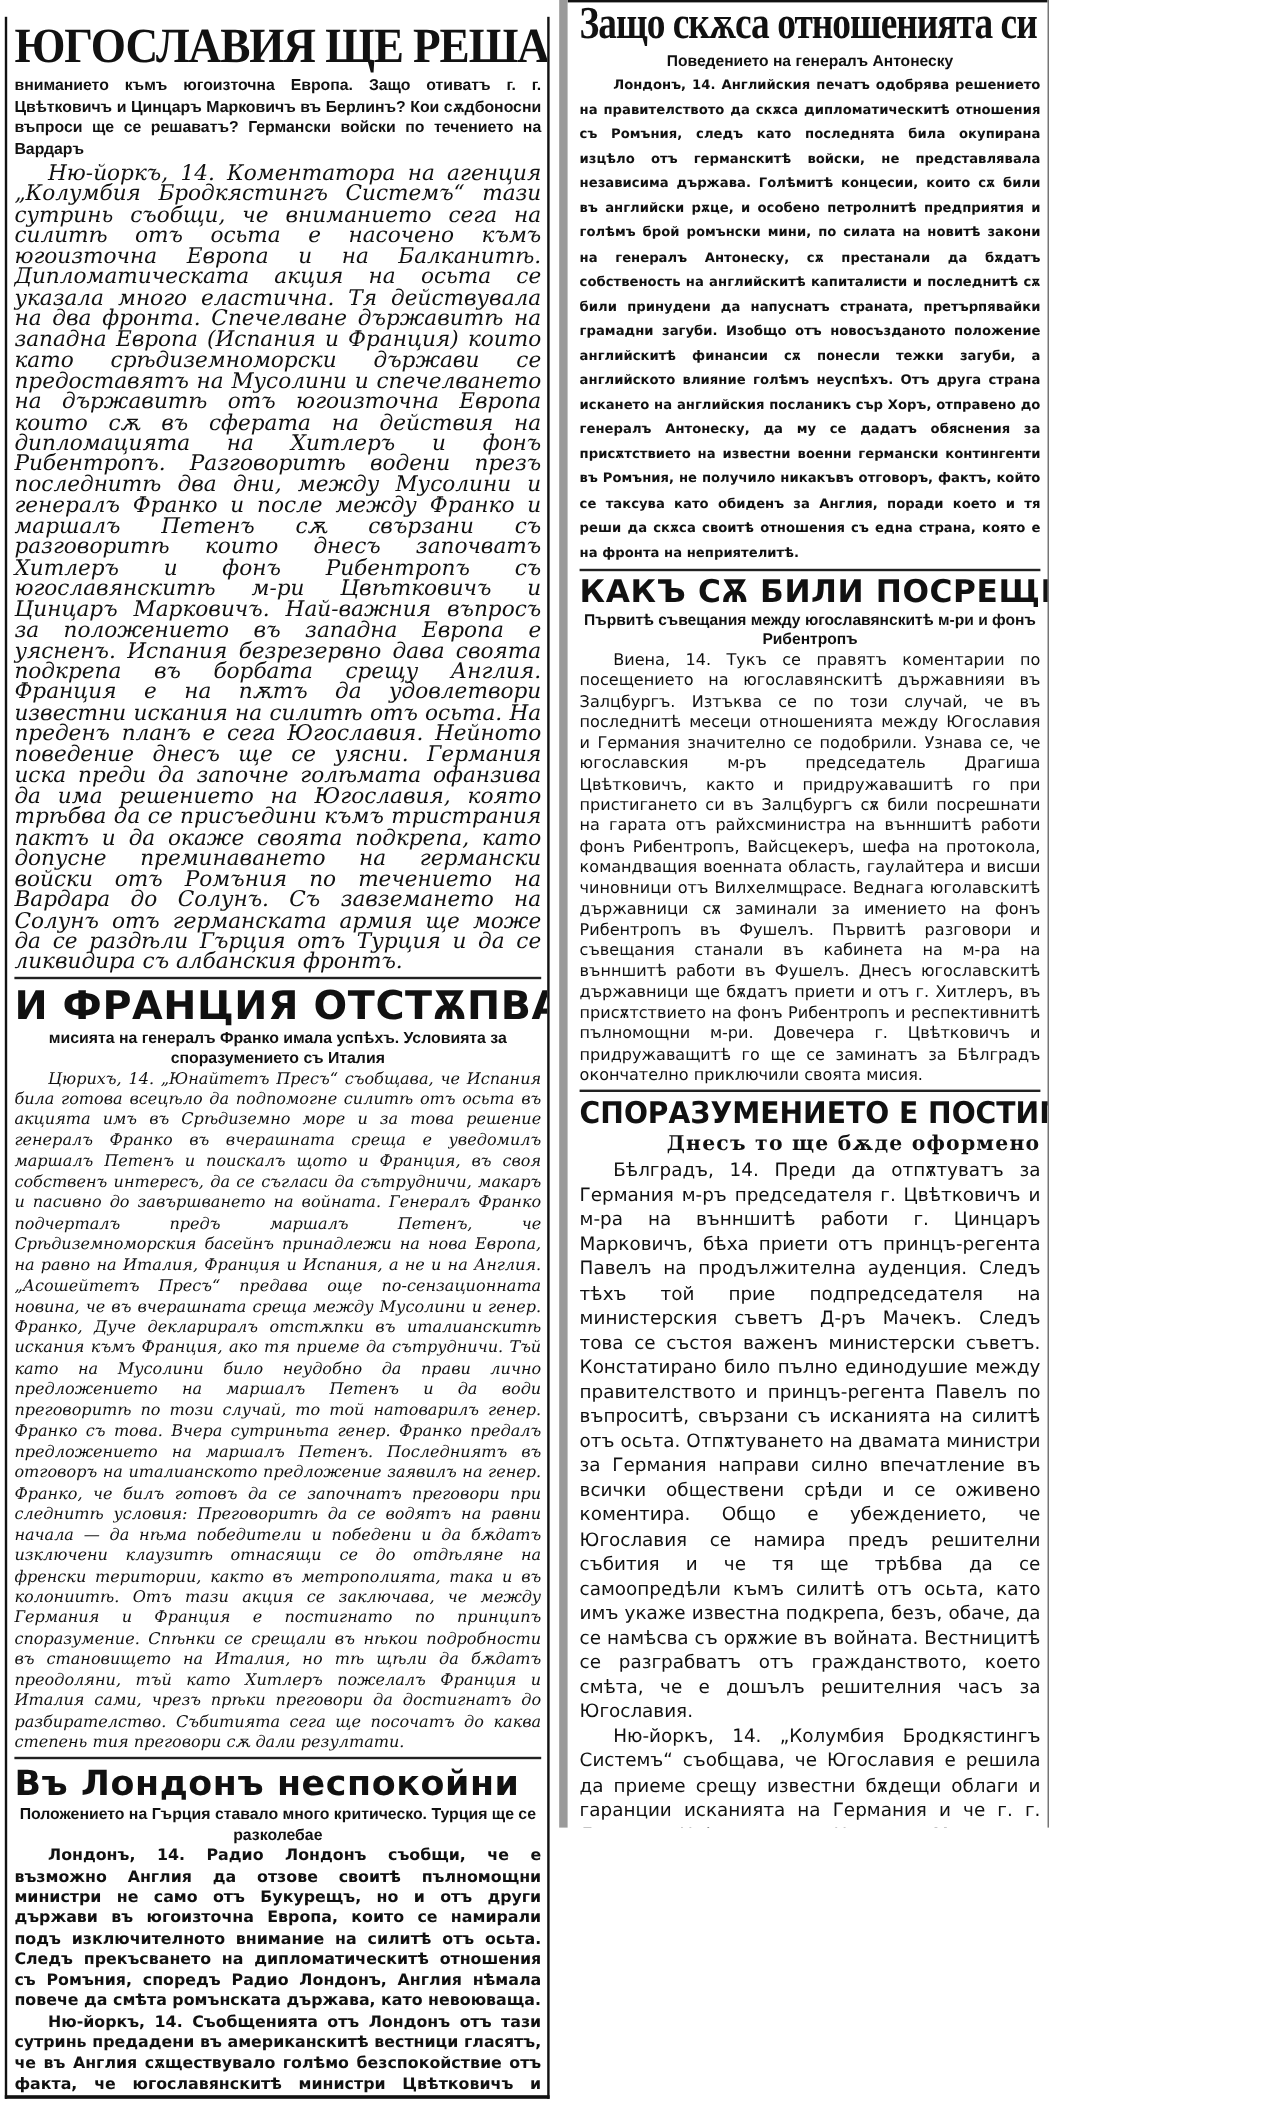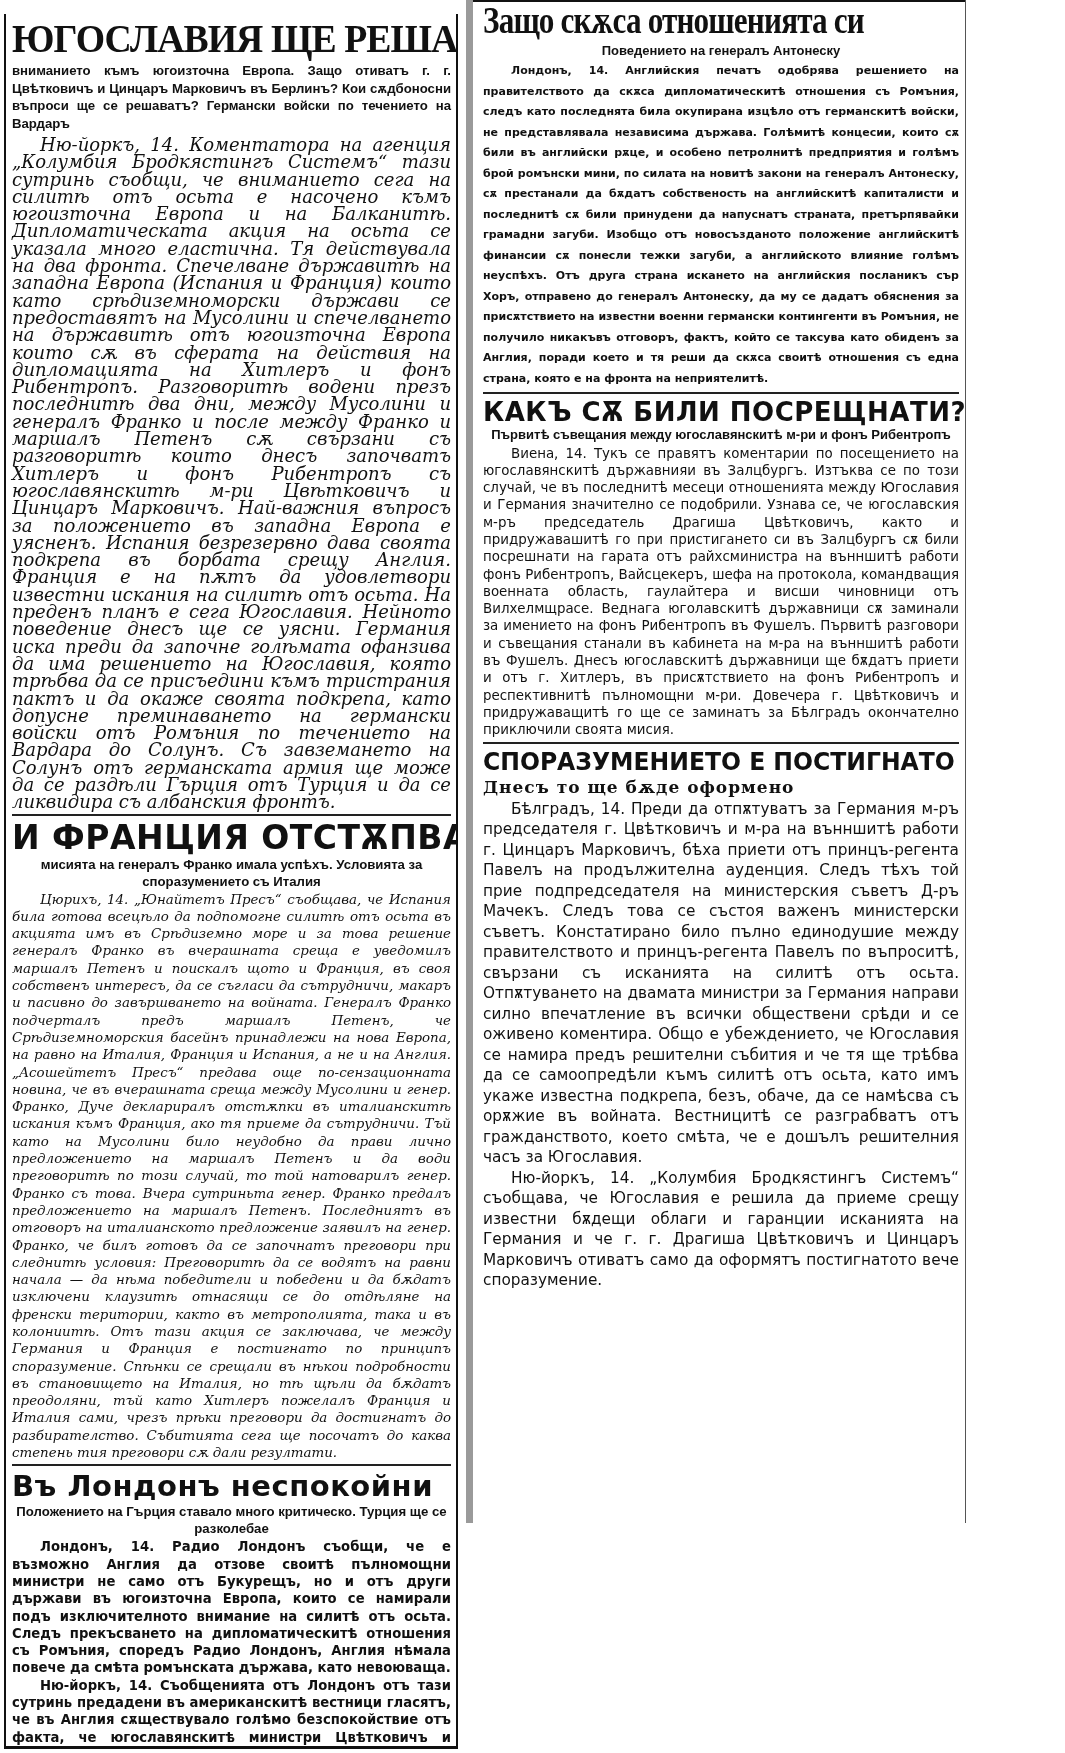--- a/index.html
+++ b/index.html
@@ -1,19 +1,19 @@
 <!DOCTYPE html>
 <html><head>
 <meta charset="utf-8">
 <style>
   html, body { margin:0; padding:0; background:#ffffff; }
   body { width:1065px; height:1753px; position:relative; overflow:hidden; font-family:"DejaVu Serif", serif; color:#111; }
   .col { position:absolute; overflow:hidden; }
   #col-left { left:4px; top:14px; width:454px; height:1735px; border-left:2px solid #111; border-right:2px solid #111; border-bottom:3px solid #111; box-sizing:border-box; padding:0 5px 0 6px; }
-  #col-right { left:466px; top:0; width:500px; height:1523px; box-sizing:border-box; padding:0 6px 0 10px; border-left:7px solid #9a9a9a; border-right:1px solid #555; }
+  #col-right { left:466px; top:0; width:408px; height:1523px; box-sizing:border-box; padding:0 6px 0 10px; border-left:7px solid #9a9a9a; border-right:1px solid #555; }
   #col-right:before { content:""; position:absolute; left:0; top:0; right:0; height:2px; background:#111; }
   .rule { border:0; border-top:2px solid #222; margin:3px 0 3px 0; }
   .p { margin:0; text-align:justify; text-indent:28px; }
   .h-serif-cond { font-family:"Liberation Serif", serif; font-weight:bold; letter-spacing:-1px; transform-origin:left top; white-space:nowrap; }
   .h-sans-black { font-family:"DejaVu Sans", sans-serif; font-weight:700; white-space:nowrap; letter-spacing:0.5px; }
   .sub { font-family:Liberation Sans, sans-serif; font-weight:bold; text-align:center; margin:0; }
 
   
   #a1-head { font-size:41px; line-height:44px; margin-top:2px; transform:scaleX(0.92); }
   #a1-sub { font-size:13.2px; line-height:17.5px; text-align:justify; margin:2px 0 4px 0; }
@@ -30,21 +30,21 @@
   
   #b1-head { font-size:38px; line-height:44px; margin-top:-2px; transform:scaleX(0.82); }
   #b1-sub { font-size:13px; line-height:17px; margin:0 0 2px 0; }
   #b1-body { font-family:"DejaVu Sans", sans-serif; font-weight:bold; font-size:11px; line-height:20.5px; }
 
   #b2-head { font-size:26px; line-height:30px; margin-top:2px; }
   #b2-sub { font-size:13px; line-height:15.5px; margin:0 0 2px 0; }
   #b2-body { font-family:"DejaVu Sans", sans-serif; font-size:13.4px; line-height:17.3px; }
 
   #b3-head { font-family:"DejaVu Sans", sans-serif; font-weight:bold; font-size:25px; line-height:30px; margin-top:2px; white-space:nowrap; transform:scaleX(0.94); transform-origin:left top; }
-  #b3-sub { font-family:"DejaVu Serif", serif; font-weight:900; font-size:17px; line-height:20px; margin:0 0 2px 0; text-align:left; letter-spacing:1px; }
+  #b3-sub { font-family:"DejaVu Serif", serif; font-weight:900; font-size:17px; line-height:20px; margin:0 0 2px 0; text-align:right; letter-spacing:1px; }
   #b3-body { font-family:"DejaVu Sans", sans-serif; font-size:15.3px; line-height:20.5px; }
 </style>
 </head>
 <body>
 
 <div id="col-left" class="col">
   <article>
     <div id="a1-head" class="h-serif-cond">ЮГОСЛАВИЯ ЩЕ РЕШАВА</div>
     <p id="a1-sub" class="sub">вниманието къмъ югоизточна Европа. Защо отиватъ г. г. Цвѣтковичъ и Цинцаръ Марковичъ въ Берлинъ? Кои сѫдбоносни въпроси ще се решаватъ? Германски войски по течението на Вардаръ</p>
     <p id="a1-body" class="p">Ню-йоркъ, 14. Коментатора на агенция „Колумбия Бродкястингъ Системъ“ тази сутринь съобщи, че вниманието сега на силитѣ отъ осьта е насочено къмъ югоизточна Европа и на Балканитѣ. Дипломатическата акция на осьта се указала много еластична. Тя действувала на два фронта. Спечелване държавитѣ на западна Европа (Испания и Франция) които като срѣдиземноморски държави се предоставятъ на Мусолини и спечелването на държавитѣ отъ югоизточна Европа които сѫ въ сферата на действия на дипломацията на Хитлеръ и фонъ Рибентропъ. Разговоритѣ водени презъ последнитѣ два дни, между Мусолини и генералъ Франко и после между Франко и маршалъ Петенъ сѫ свързани съ разговоритѣ които днесъ започватъ Хитлеръ и фонъ Рибентропъ съ югославянскитѣ м-ри Цвѣтковичъ и Цинцаръ Марковичъ. Най-важния въпросъ за положението въ западна Европа е уясненъ. Испания безрезервно дава своята подкрепа въ борбата срещу Англия. Франция е на пѫтъ да удовлетвори известни искания на силитѣ отъ осьта. На преденъ планъ е сега Югославия. Нейното поведение днесъ ще се уясни. Германия иска преди да започне голѣмата офанзива да има решението на Югославия, която трѣбва да се присъедини къмъ тристрания пактъ и да окаже своята подкрепа, като допусне преминаването на германски войски отъ Ромъния по течението на Вардара до Солунъ. Съ завземането на Солунъ отъ германската армия ще може да се раздѣли Гърция отъ Турция и да се ликвидира съ албанския фронтъ.</p>

